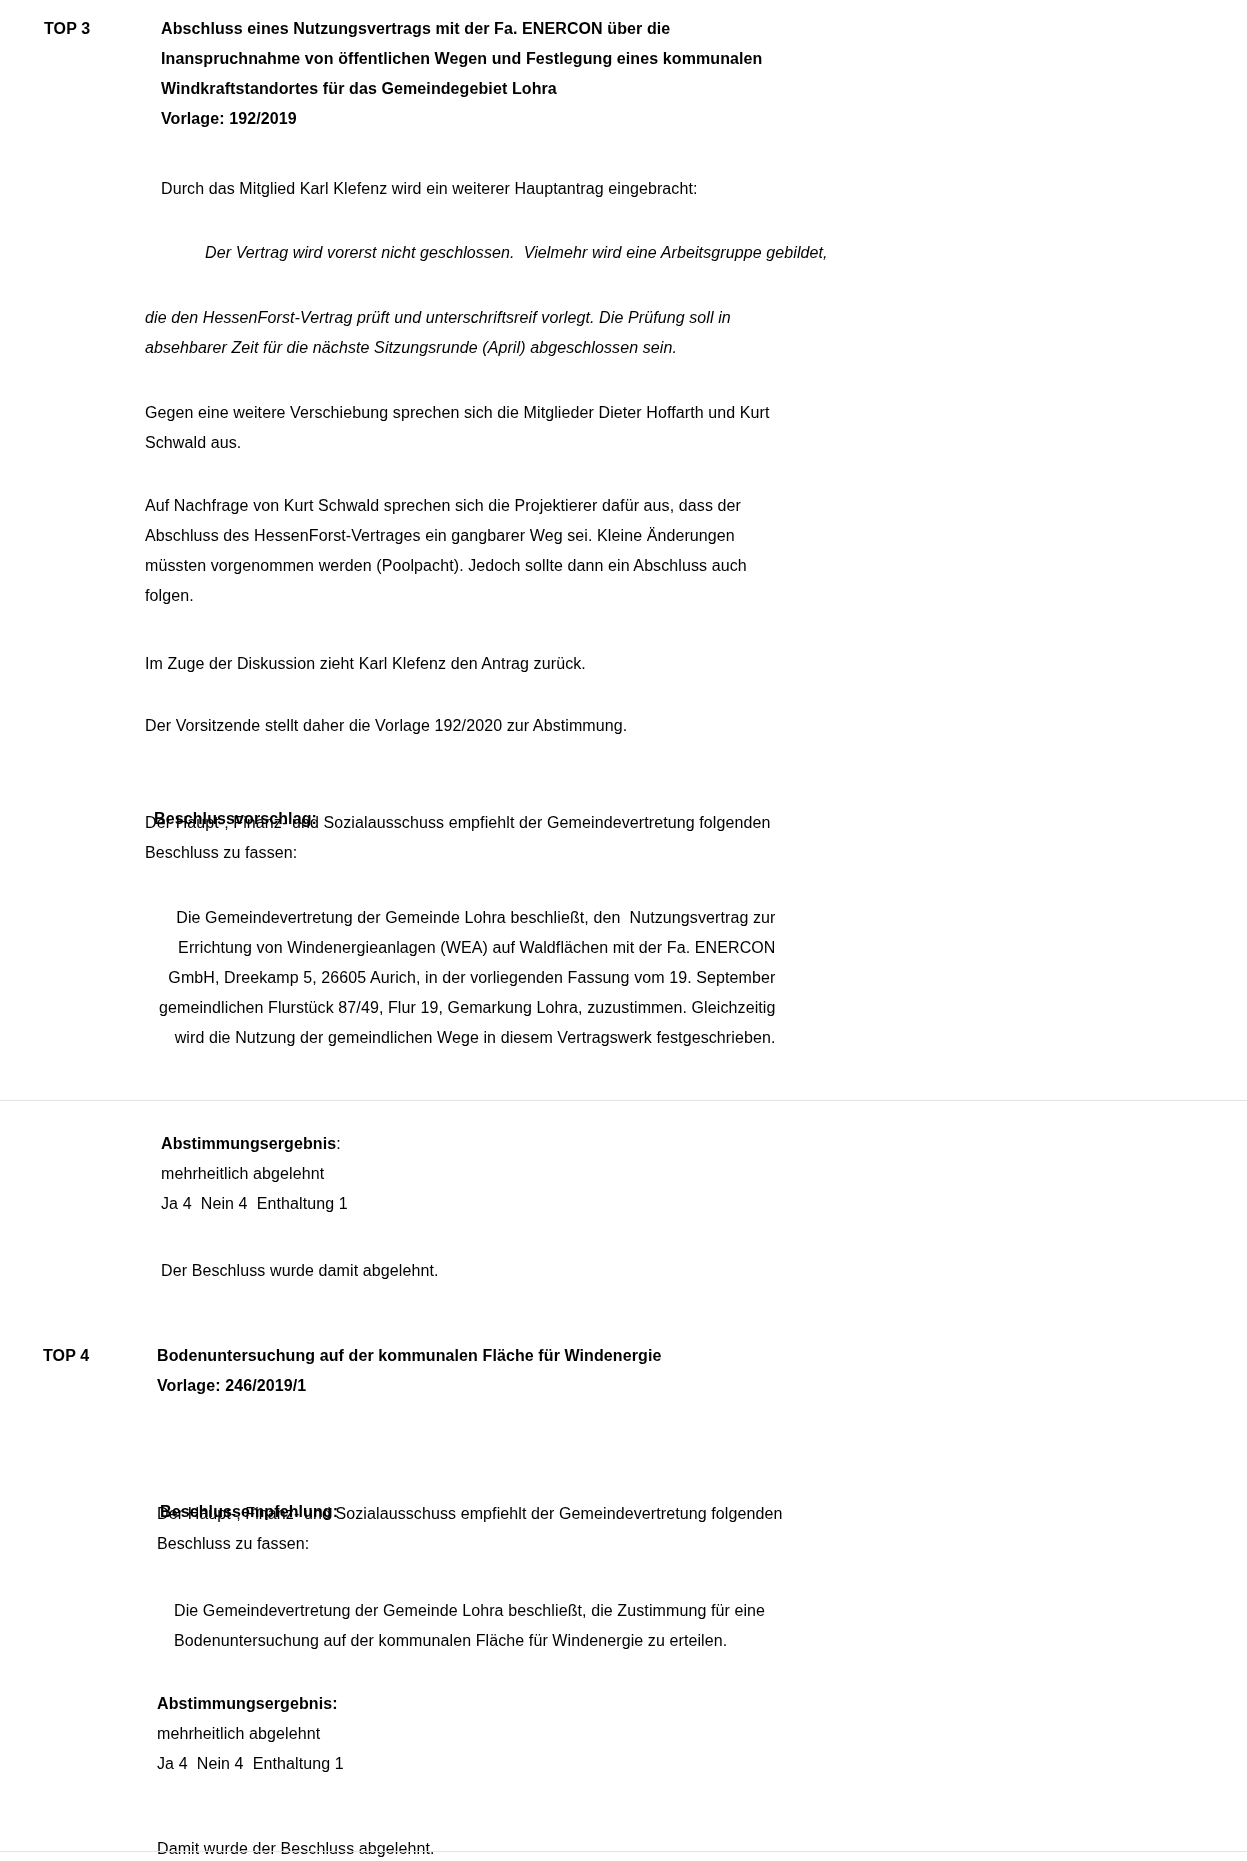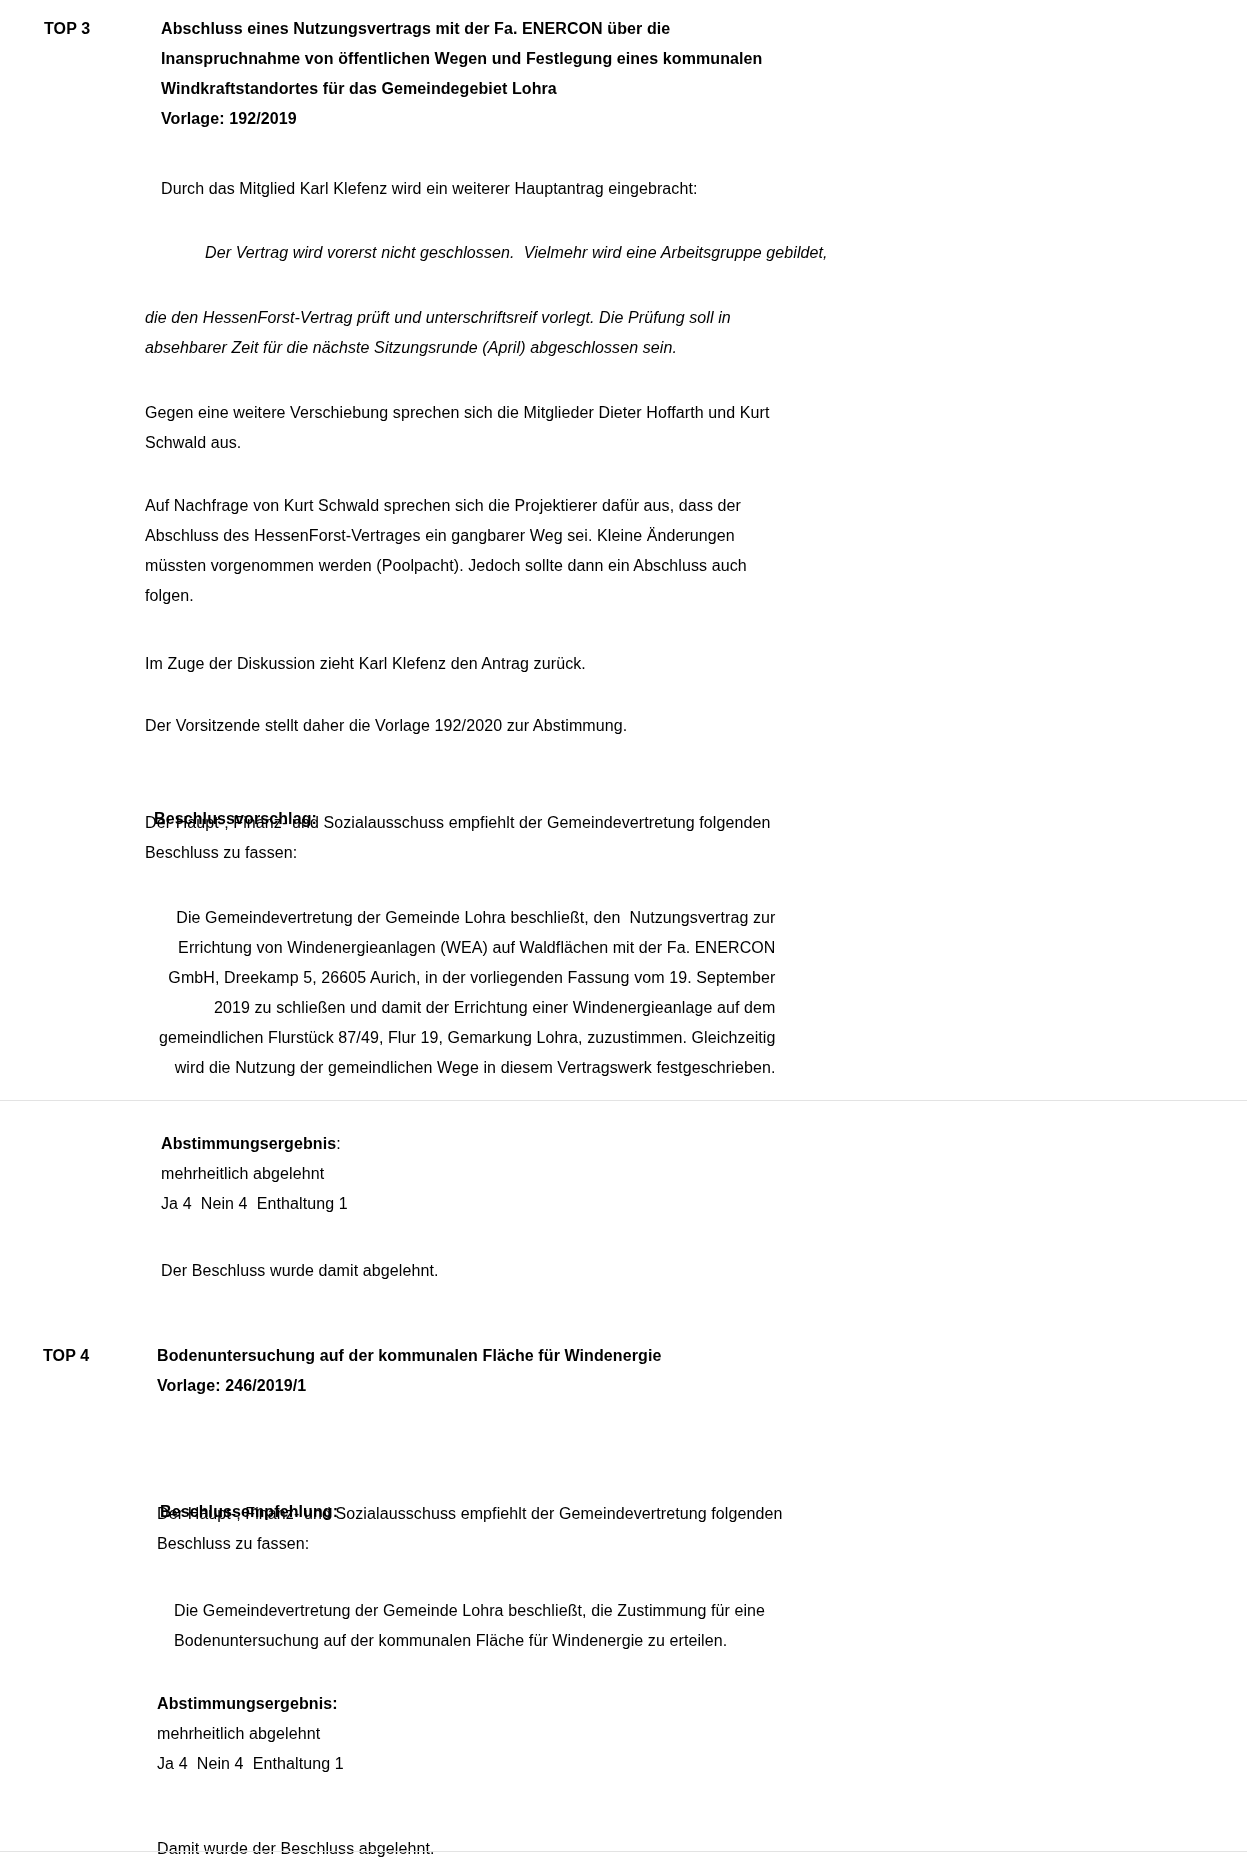--- a/index.html
+++ b/index.html
@@ -75,21 +75,20 @@
 
 <div class="block" style="top:808px;left:145px;">
   <div class="line">Der Haupt-, Finanz- und Sozialausschuss empfiehlt der Gemeindevertretung folgenden</div>
   <div class="line">Beschluss zu fassen:</div>
 </div>
 
 <div class="block" style="top:903px;left:159px;text-align:right;">
   <div class="line">Die Gemeindevertretung der Gemeinde Lohra beschließt, den  Nutzungsvertrag zur</div>
   <div class="line">Errichtung von Windenergieanlagen (WEA) auf Waldflächen mit der Fa. ENERCON</div>
   <div class="line">GmbH, Dreekamp 5, 26605 Aurich, in der vorliegenden Fassung vom 19. September</div>
-  <div class="line">2019 zu schließen und damit der Errichtung einer Windenergieanlage auf dem</div>
   <div class="line">gemeindlichen Flurstück 87/49, Flur 19, Gemarkung Lohra, zuzustimmen. Gleichzeitig</div>
   <div class="line">wird die Nutzung der gemeindlichen Wege in diesem Vertragswerk festgeschrieben.</div>
 </div>
 
 <div class="divider" style="top:1100px;"></div>
 
 <div class="block" style="top:1129px;left:161px;">
   <div class="line"><span class="bold u">Abstimmungsergebnis</span><span>:</span></div>
   <div class="line">mehrheitlich abgelehnt</div>
   <div class="line">Ja 4  Nein 4  Enthaltung 1</div>

